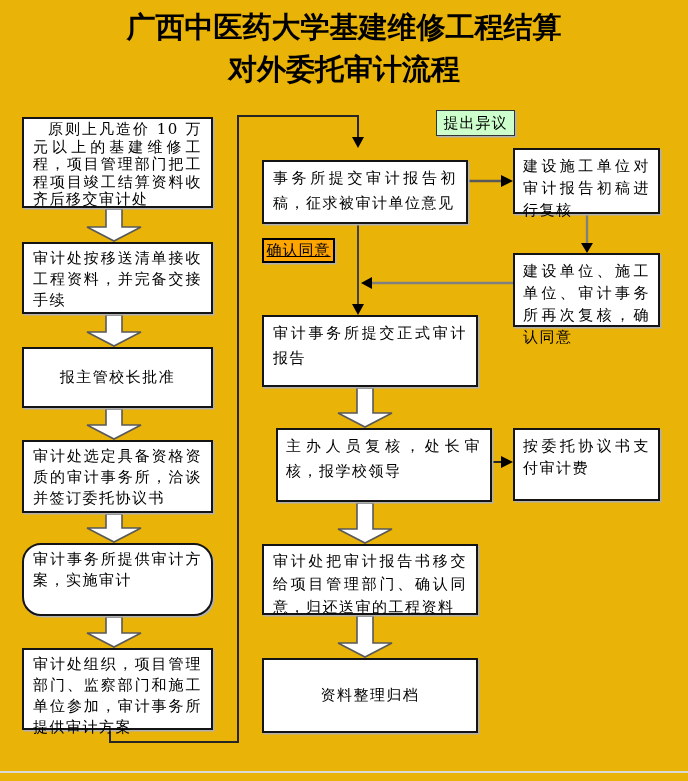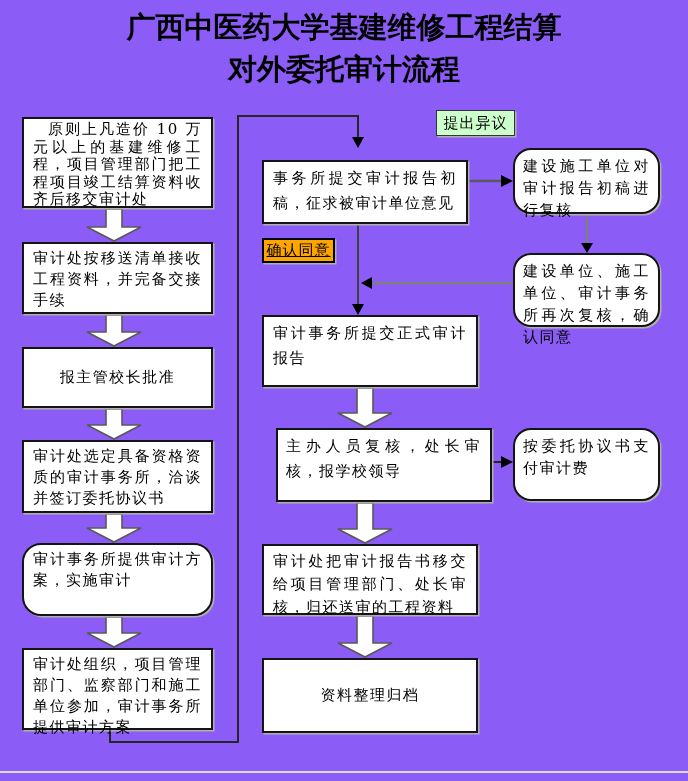--- a/index.html
+++ b/index.html
@@ -1,36 +1,36 @@
 <!DOCTYPE html>
 <html><head>
 <meta charset="utf-8">
 <style>
   html,body{margin:0;padding:0;background:#ffffff;}
   .page{
     position:relative;width:688px;height:781px;overflow:hidden;
-    background:#8b5cf6;font-family:"DejaVu Serif","Liberation Serif",serif;color:#000;
+    background:#eab308;font-family:"DejaVu Serif","Liberation Serif",serif;color:#000;
   }
   .title{
     position:absolute;left:0;top:6px;width:688px;margin:0;
     text-align:center;font-family:"DejaVu Sans","Liberation Sans",sans-serif;
     font-weight:bold;font-size:29px;line-height:42px;color:#000;
   }
   .canvas{position:absolute;left:0;top:0;width:688px;height:781px;}
   svg.wires{position:absolute;left:0;top:0;}
   .box{
     position:absolute;box-sizing:border-box;border:2px solid #141414;background:#fff;
     box-shadow:1.5px 1.5px 0 #b0b0b0;
     font-size:15px;letter-spacing:1.5px;text-align:justify;
     padding:4px 9px;line-height:21px;
   }
   .box.tight{line-height:17.5px;padding-top:2px;}
   .box.mid{line-height:25px;}
   .box.mid4{line-height:23px;}
-  .box.right-col{line-height:22px;padding:5px 8px;border-radius:18px;}
+  .box.right-col{line-height:22px;padding:5px 8px;}
   .box.center{display:flex;align-items:center;justify-content:center;text-align:center;padding:2px;}
   .indent{text-indent:1em;}
   .badge{
     position:absolute;box-sizing:border-box;display:flex;align-items:center;justify-content:center;
     font-family:"DejaVu Sans","Liberation Sans",sans-serif;font-size:15px;letter-spacing:1px;
     box-shadow:1.5px 1.5px 0 #b0b0b0;color:#000;
   }
   .badge.green{background:#ccffcc;border:1px solid #333333;}
   .badge.orange{background:#ffa500;border:2px solid #000000;}
   .bottom-rule{position:absolute;left:0;top:771px;width:688px;height:2px;background:#d9d9d9;}
@@ -78,21 +78,21 @@
     <div class="box tight indent" style="left:22px;top:117px;width:191px;height:91px;">原则上凡造价 10 万元以上的基建维修工程，项目管理部门把工程项目竣工结算资料收齐后移交审计处</div>
     <div class="box" style="left:22px;top:242px;width:191px;height:72px;">审计处按移送清单接收工程资料，并完备交接手续</div>
     <div class="box center" style="left:22px;top:347px;width:191px;height:61px;">报主管校长批准</div>
     <div class="box" style="left:22px;top:440px;width:191px;height:73px;">审计处选定具备资格资质的审计事务所，洽谈并签订委托协议书</div>
     <div class="box" style="left:22px;top:543px;width:191px;height:73px;border-radius:19px;">审计事务所提供审计方案，实施审计</div>
     <div class="box" style="left:22px;top:648px;width:191px;height:82px;">审计处组织，项目管理部门、监察部门和施工单位参加，审计事务所提供审计方案</div>
 
     <div class="box mid" style="left:262px;top:160px;width:206px;height:64px;">事务所提交审计报告初稿，征求被审计单位意见</div>
     <div class="box mid" style="left:262px;top:315px;width:216px;height:72px;">审计事务所提交正式审计报告</div>
     <div class="box mid" style="left:276px;top:428px;width:216px;height:74px;padding-left:8px;">主办人员复核，处长审核，报学校领导</div>
-    <div class="box mid4" style="left:262px;top:544px;width:216px;height:71px;">审计处把审计报告书移交给项目管理部门、处长审核，归还送审的工程资料</div>
+    <div class="box mid4" style="left:262px;top:544px;width:216px;height:71px;">审计处把审计报告书移交给项目管理部门、确认同意，归还送审的工程资料</div>
     <div class="box center" style="left:262px;top:658px;width:216px;height:75px;">资料整理归档</div>
 
     <div class="box right-col" style="left:513px;top:148px;width:147px;height:66px;">建设施工单位对审计报告初稿进行复核</div>
     <div class="box right-col" style="left:513px;top:253px;width:147px;height:74px;">建设单位、施工单位、审计事务所再次复核，确认同意</div>
     <div class="box right-col" style="left:513px;top:428px;width:147px;height:73px;">按委托协议书支付审计费</div>
 
     <div class="badge green" style="left:436px;top:110px;width:79px;height:26px;">提出异议</div>
     <div class="badge orange" style="left:262px;top:238px;width:73px;height:25px;text-decoration:underline;">确认同意</div>
 
     <div class="bottom-rule"></div>

